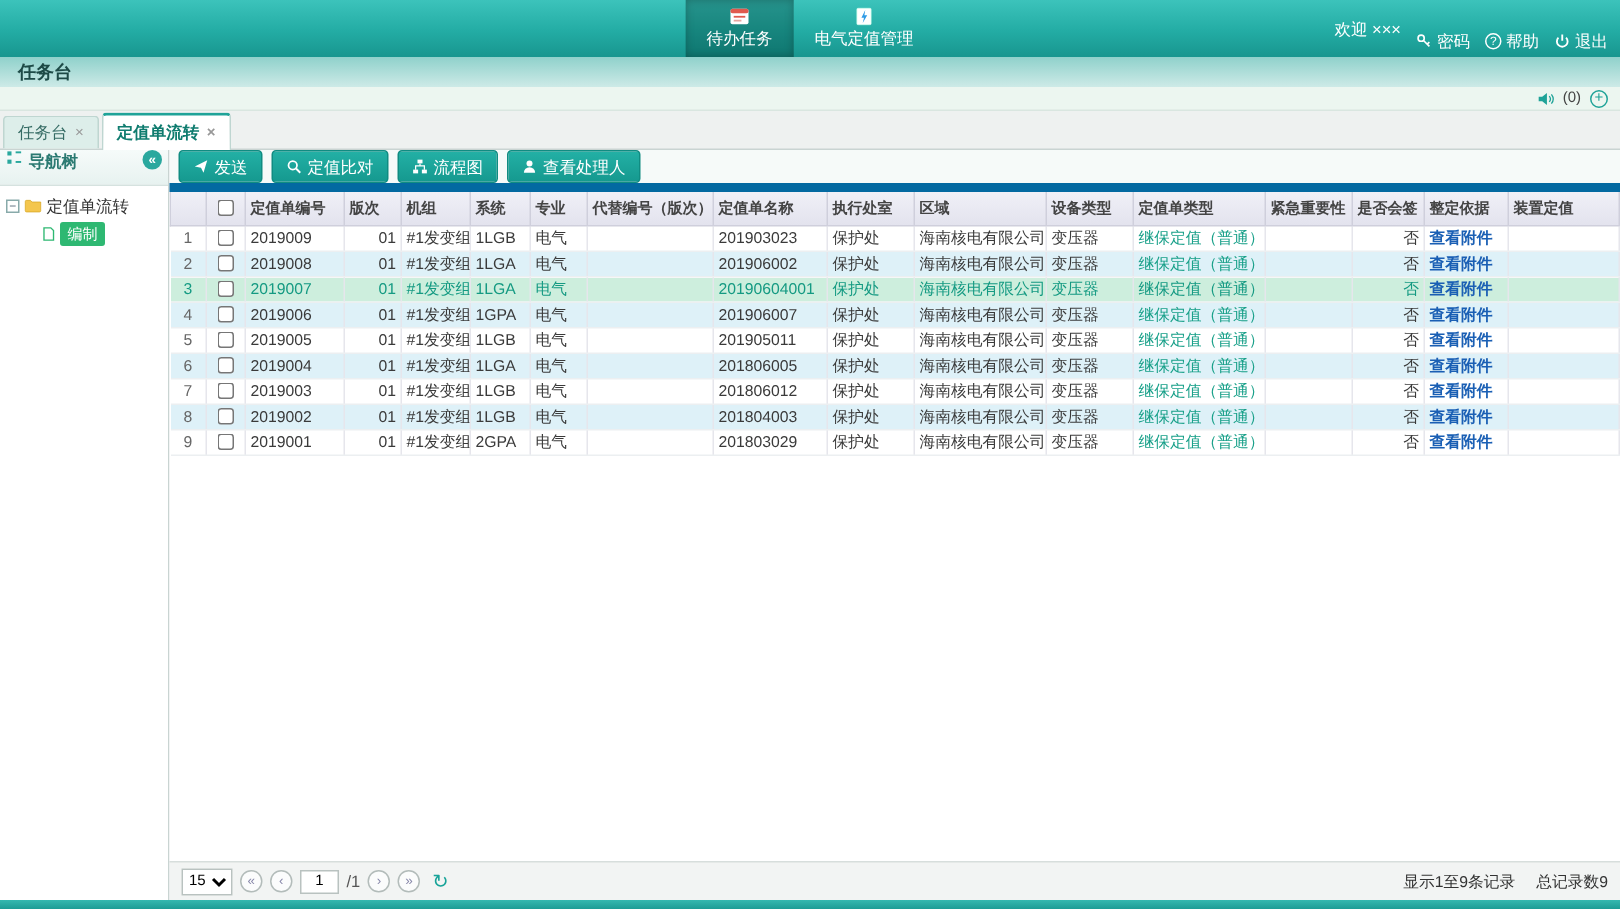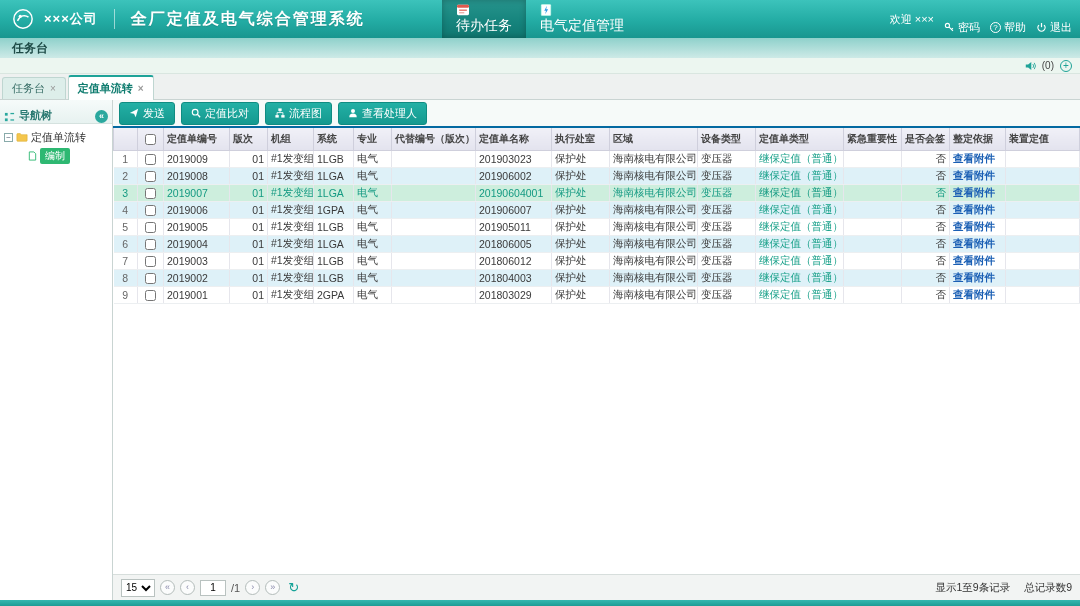--- a/index.html
+++ b/index.html
@@ -8,21 +8,21 @@
   .page { width:1080px; height:606px; display:flex; flex-direction:column; background:#f4f7f6; }
 
   
   .topbar { height:38px; background:linear-gradient(180deg,#3cc3bb 0%,#23aca4 55%,#18968f 100%); display:flex; align-items:center; position:relative; color:#fff; flex:0 0 auto; }
   .logo-area { display:flex; align-items:center; gap:8px; padding-left:10px; }
   .logo-badge { width:26px; height:26px; display:flex; align-items:center; justify-content:center; }
   .company-name { font-size:13px; font-weight:bold; letter-spacing:1px; }
   .vdiv { width:1px; height:20px; background:rgba(255,255,255,.55); margin:0 8px; }
   .sys-title { font-size:16px; font-weight:bold; letter-spacing:2px; text-shadow:0 1px 1px rgba(0,0,0,.15); }
   .main-nav { position:absolute; left:50%; transform:translateX(-50%); top:0; height:38px; display:flex; }
-  .nav-item { display:flex; flex-direction:column; justify-content:center; gap:1px; padding:0 14px; cursor:pointer; font-size:14px; color:#fff; }
+  .nav-item { display:flex; flex-direction:column; align-items:center; justify-content:center; gap:1px; padding:0 14px; cursor:pointer; font-size:11px; color:#fff; }
   .nav-item.active { background:rgba(0,60,55,.35); box-shadow:inset 0 0 6px rgba(0,0,0,.25); }
   .user-area { position:absolute; right:8px; top:0; height:38px; display:flex; align-items:center; gap:10px; font-size:11px; }
   .user-link { display:flex; align-items:center; gap:3px; cursor:pointer;margin-top:16px; }
   .help-badge { display:inline-block; width:11px; height:11px; border:1px solid #fff; border-radius:50%; font-size:8px; line-height:10px; text-align:center; }
   .help-badge::before { content:"?"; }
 
   
   .subbar { height:20px; background:linear-gradient(180deg,#8fd1cb,#cdeae7); display:flex; align-items:center; padding-left:12px; font-size:12px; font-weight:bold; color:#1d4a46; flex:0 0 auto; }
 
   
@@ -34,35 +34,35 @@
   
   .tabbar { height:26px; background:#eef1f0; border-bottom:1px solid #c9d4d2; display:flex; align-items:flex-end; padding-left:2px; gap:2px; flex:0 0 auto; }
   .tab { display:flex; align-items:center; gap:5px; height:22px; padding:0 9px; font-size:11px; background:#ddeeea; border:1px solid #bfd6d1; border-bottom:none; border-radius:3px 3px 0 0; color:#356b64; cursor:pointer; }
   .tab.active { background:#fff; color:#0f7c6f; font-weight:bold; border-top:2px solid #1fa398; height:25px; margin-bottom:-1px; }
   .tab-close { color:#999; font-size:10px; cursor:pointer; }
   .tab-close::before { content:"×"; }
 
   
   .content { flex:1 1 auto; display:flex; min-height:0; background:#fff; }
   .sidebar { width:113px; flex:0 0 auto; border-right:1px solid #c9d4d2; background:#fff; display:flex; flex-direction:column; }
-  .side-header { height:24px; background:linear-gradient(180deg,#f6fbfa,#e7f2f0); border-bottom:1px solid #d5e2df; display:flex; align-items:flex-end; gap:4px; padding:0 4px; color:#2b7a72; font-weight:bold; font-size:11px; }
+  .side-header { height:24px; background:linear-gradient(180deg,#f6fbfa,#e7f2f0); border-bottom:1px solid #d5e2df; display:flex; align-items:flex-start; gap:4px; padding:0 4px; color:#2b7a72; font-weight:bold; font-size:11px; }
   .side-header .spacer { flex:1; }
   .collapse-btn { width:13px; height:13px; background:#2aa89e; color:#fff; border-radius:50%; font-size:9px; line-height:12px; text-align:center; cursor:pointer; }
   .collapse-btn::before { content:"«"; }
   .tree { padding:5px 4px; font-size:11px; }
   .tree-node { display:flex; align-items:center; gap:3px; cursor:pointer; color:#333; height:16px; }
   .expander { width:9px; height:9px; border:1px solid #8aa; font-size:8px; line-height:7px; text-align:center; color:#567; background:#fff; }
   .expander::before { content:"−"; }
   .tree-child { display:flex; align-items:center; gap:3px; margin:3px 0 0 24px; cursor:pointer; }
   .tree-child-label { background:#2eb872; color:#fff; font-size:10px; padding:1px 5px; border-radius:2px; }
 
   .main { flex:1 1 auto; display:flex; flex-direction:column; min-width:0; }
 
   
-  .toolbar { height:28px; background:#f6faf9; border-bottom:2px solid #0369a1; display:flex; align-items:center; gap:6px; padding:0 6px; flex:0 0 auto; }
+  .toolbar { height:28px; background:#f6faf9; border-bottom:6px solid #0369a1; display:flex; gap:6px; padding:0 6px; flex:0 0 auto; }
   .tbtn { display:inline-flex; align-items:center; gap:4px; background:linear-gradient(180deg,#23b0a5,#15998f); color:#fff; border:1px solid #108c82; border-radius:3px; font-size:11px; padding:3px 9px; cursor:pointer; }
 
   
   .grid-wrap { flex:1 1 auto; overflow:hidden; background:#fff; }
   table.grid { width:100%; border-collapse:collapse; table-layout:fixed; font-size:10.5px; }
   .grid th { background:linear-gradient(180deg,#f0f0f7,#e3e3ee); border:1px solid #cfcfdc; border-top:none; font-size:10px; font-weight:bold; color:#444; height:22px; padding:0 3px; text-align:left; white-space:nowrap; overflow:hidden; }
   .grid th.c-center, .grid td.c-center { text-align:right; }
   .grid td { border-right:1px solid #e6e6ec; border-bottom:1px solid #eceff1; height:17px; padding:0 3px; white-space:nowrap; overflow:hidden; color:#3a3a3a; }
   .grid tbody tr:nth-child(even) td { background:#def1f8; }
   .grid tbody tr.selected td { background:#cdeedd; color:#149a82; }
@@ -89,32 +89,20 @@
   .footer { height:6px; background:linear-gradient(180deg,#35b8b0,#1d9c95); flex:0 0 auto; }
 
   svg { display:block; }
 </style>
 </head>
 <body>
 
 <div class="page">
 
   <header class="topbar">
-    <div class="logo-area">
-      <span class="logo-badge">
-        <svg width="22" height="22" viewBox="0 0 24 24">
-            <circle cx="12" cy="12" r="10" fill="none" stroke="#fff" stroke-width="1.6"></circle>
-            <path d="M6 14c3-6 8-7 12-4" stroke="#fff" fill="none" stroke-width="1.6"></path>
-            <circle cx="9" cy="9" r="1.7" fill="#fff"></circle>
-          </svg>
-      </span>
-      <span class="company-name">×××公司</span>
-      <span class="vdiv"></span>
-      <span class="sys-title">全厂定值及电气综合管理系统</span>
-    </div>
 
     <nav class="main-nav">
       <div class="nav-item active">
         <span>
           <svg width="14" height="12" viewBox="0 0 16 14">
               <rect x="1" y="1" width="14" height="12" rx="1.5" fill="#fff"></rect>
               <rect x="1" y="1" width="14" height="3.5" rx="1.5" fill="#e05a4e"></rect>
               <rect x="3.5" y="6.5" width="9" height="1.4" fill="#e05a4e"></rect>
               <rect x="3.5" y="9.5" width="6" height="1.4" fill="#e8a6a0"></rect>
             </svg>

